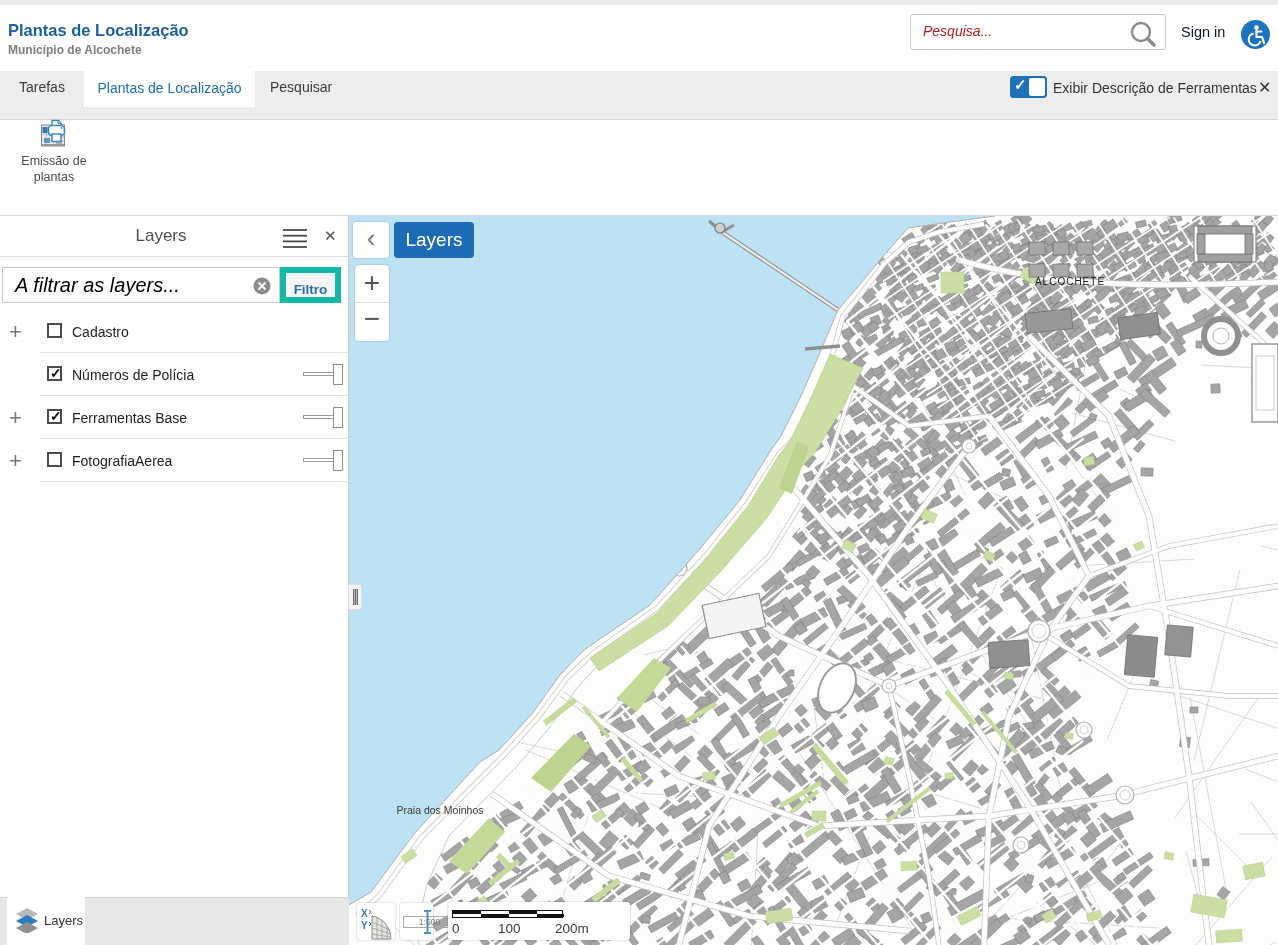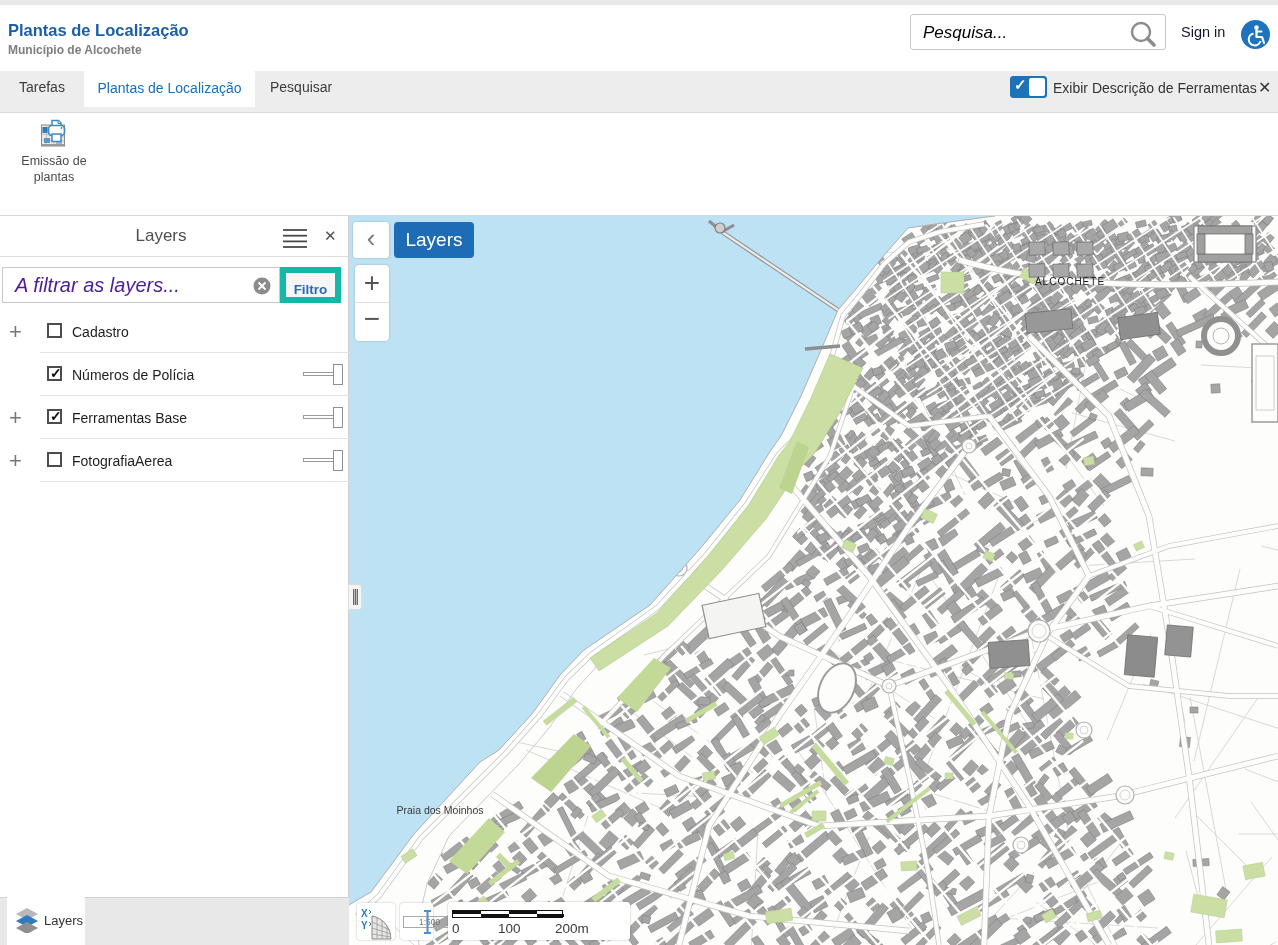--- a/index.html
+++ b/index.html
@@ -9,26 +9,26 @@
 #stage { position:relative; width:1278px; height:945px; }
 
 
 #topstrip { left:0; top:0; width:1278px; height:5px; background:#e9e9e9; }
 
 
 #title { left:8px; top:21px; font-size:16.5px; font-weight:bold; color:#1b5fa5; }
 #subtitle { left:8px; top:43px; font-size:12px; font-weight:bold; color:#7e7e7e; }
 #searchbox { left:910px; top:14px; width:256px; height:36px; border:1px solid #c6c6c6;
   border-radius:3px; background:#fff; }
-#searchph { left:923px; top:23px; font-size:17px; font-style:italic; color:#000000; }
+#searchph { left:923px; top:23px; font-size:14px; font-style:italic; color:#b91c1c; }
 #signin { left:1181px; top:24px; font-size:14.5px; color:#0f172a; }
 #a11y { left:1241px; top:20px; width:29px; height:29px; border-radius:50%; background:#1d73bd; }
 
 
-#tabbar { left:0; top:71px; width:1278px; height:42px; background:#ededed;
+#tabbar { left:0; top:71px; width:1278px; height:49px; background:#ededed;
   border-bottom:1px solid #d9d9d9; }
 .tab { position:absolute; top:0; height:33px; line-height:33px; font-size:14px; color:#3c3c3c; }
 #tab1 { left:19px; }
 #tabactive { left:84px; top:71px; width:171px; height:36px; background:#fff; text-align:center;
   line-height:34px; font-size:14px; color:#1a70b8; border-radius:2px 2px 0 0; white-space:nowrap; }
 #tab3 { left:270px; }
 #toggle { left:1010px; top:76px; width:37px; height:22px; background:#1e72b8; border-radius:3px;
   border:1px solid #1e72b8; }
 #toggleknob { position:absolute; right:1px; top:1px; width:16px; height:18px; background:#fff;
   border-radius:2px; }
@@ -46,21 +46,21 @@
 
 
 #panel { left:0; top:216px; width:349px; height:729px; background:#fff;
   border-right:1px solid #cfcfcf; }
 #phead { position:absolute; left:0; top:0; width:100%; height:41px; border-bottom:1px solid #dbdbdb; }
 #pheadtitle { position:absolute; left:0; top:10px; width:322px; text-align:center; font-size:17px;
   color:#4f4f4f; }
 #filterrow { position:absolute; left:0; top:42px; width:100%; height:52px; }
 #finput { position:absolute; left:2px; top:9px; width:278px; height:36px; border:1px solid #c9c9c9;
   background:#fff; }
-#fph { position:absolute; left:12px; top:6px; font-size:20px; font-style:italic; color:#4c1d95; }
+#fph { position:absolute; left:12px; top:6px; font-size:20px; font-style:italic; color:#000000; }
 #fbtn { position:absolute; left:280px; top:9px; width:61px; height:36px; background:#f6f6f6;
   border:6px solid #14b8a6; text-align:center; line-height:34px; font-size:13.5px; font-weight:bold;
   color:#2a6bb5; }
 .lrow { position:absolute; left:0; width:349px; height:43px; }
 .lrow .sep { position:absolute; left:40px; right:0; bottom:0; height:1px; background:#e3e3e3; }
 .plus { position:absolute; left:9px; top:9px; font-size:22px; color:#777; font-weight:400; }
 .cbx { position:absolute; left:47px; top:13px; width:15px; height:15px; border:2px solid #4c4c4c;
   background:#fff; }
 .cbx .ck { position:absolute; left:1px; top:-3px; font-size:14px; color:#111; font-weight:bold; }
 .llabel { position:absolute; left:72px; top:14px; font-size:14px; color:#1e1e1e; }

